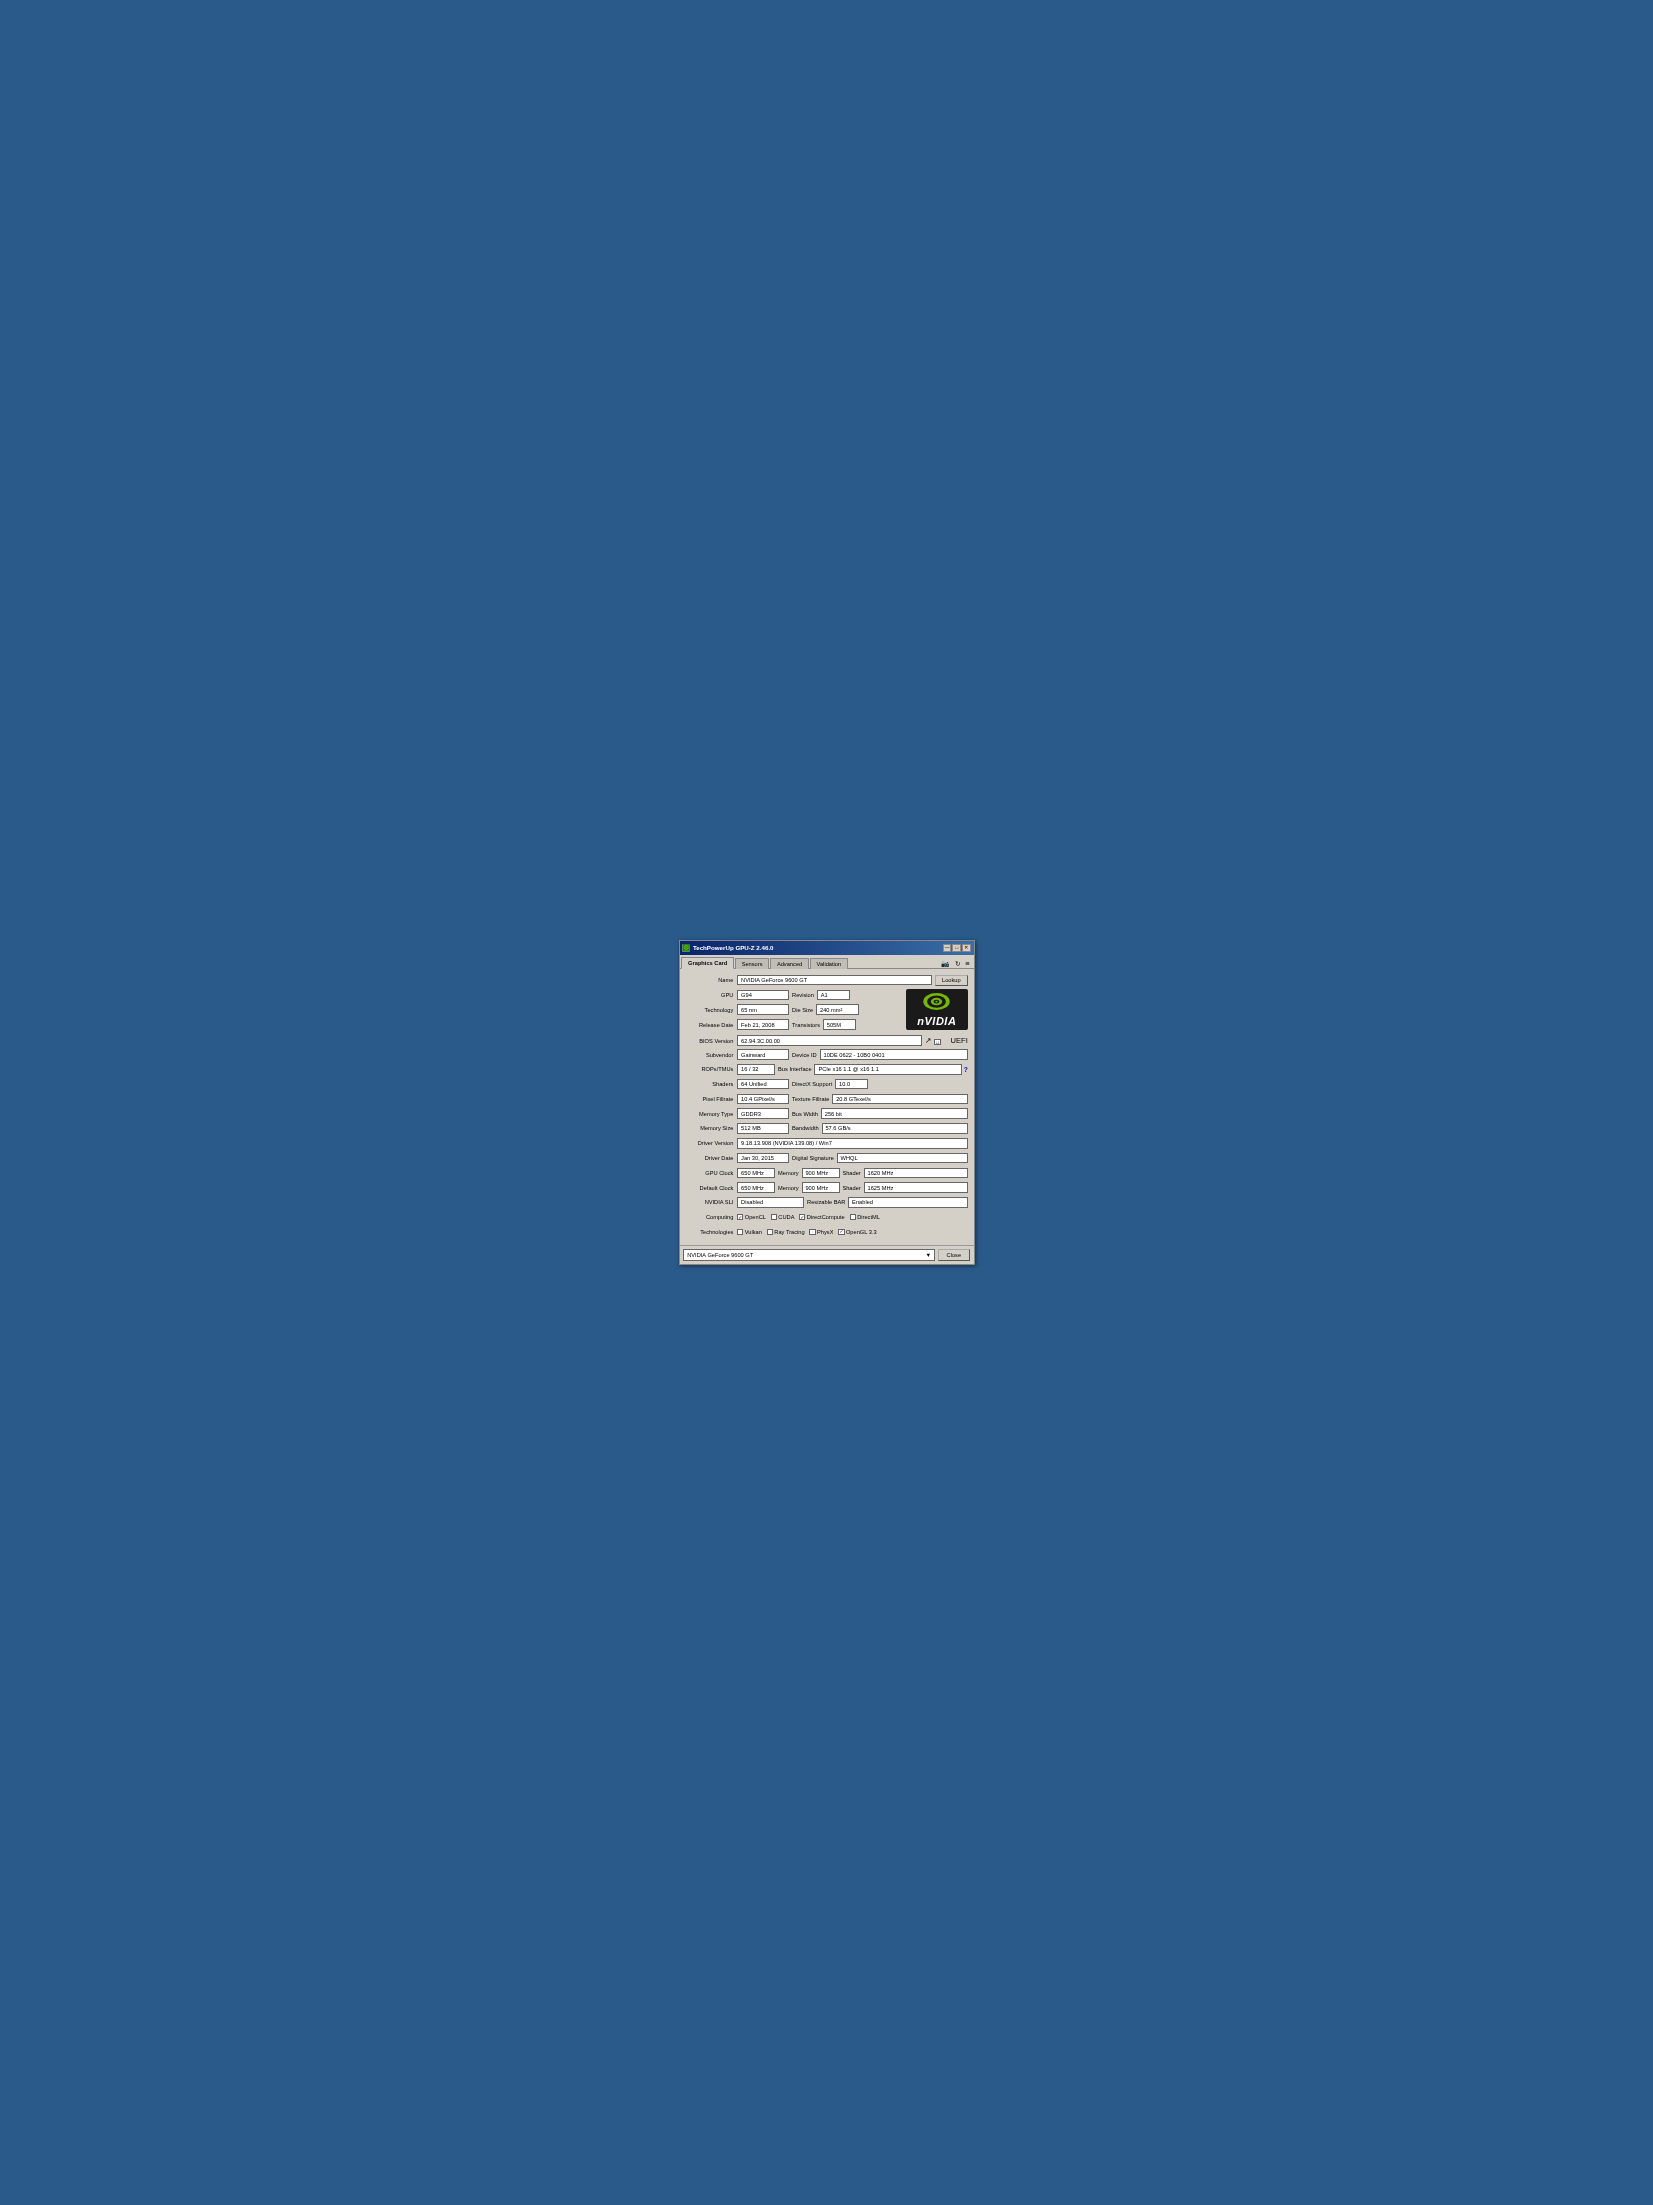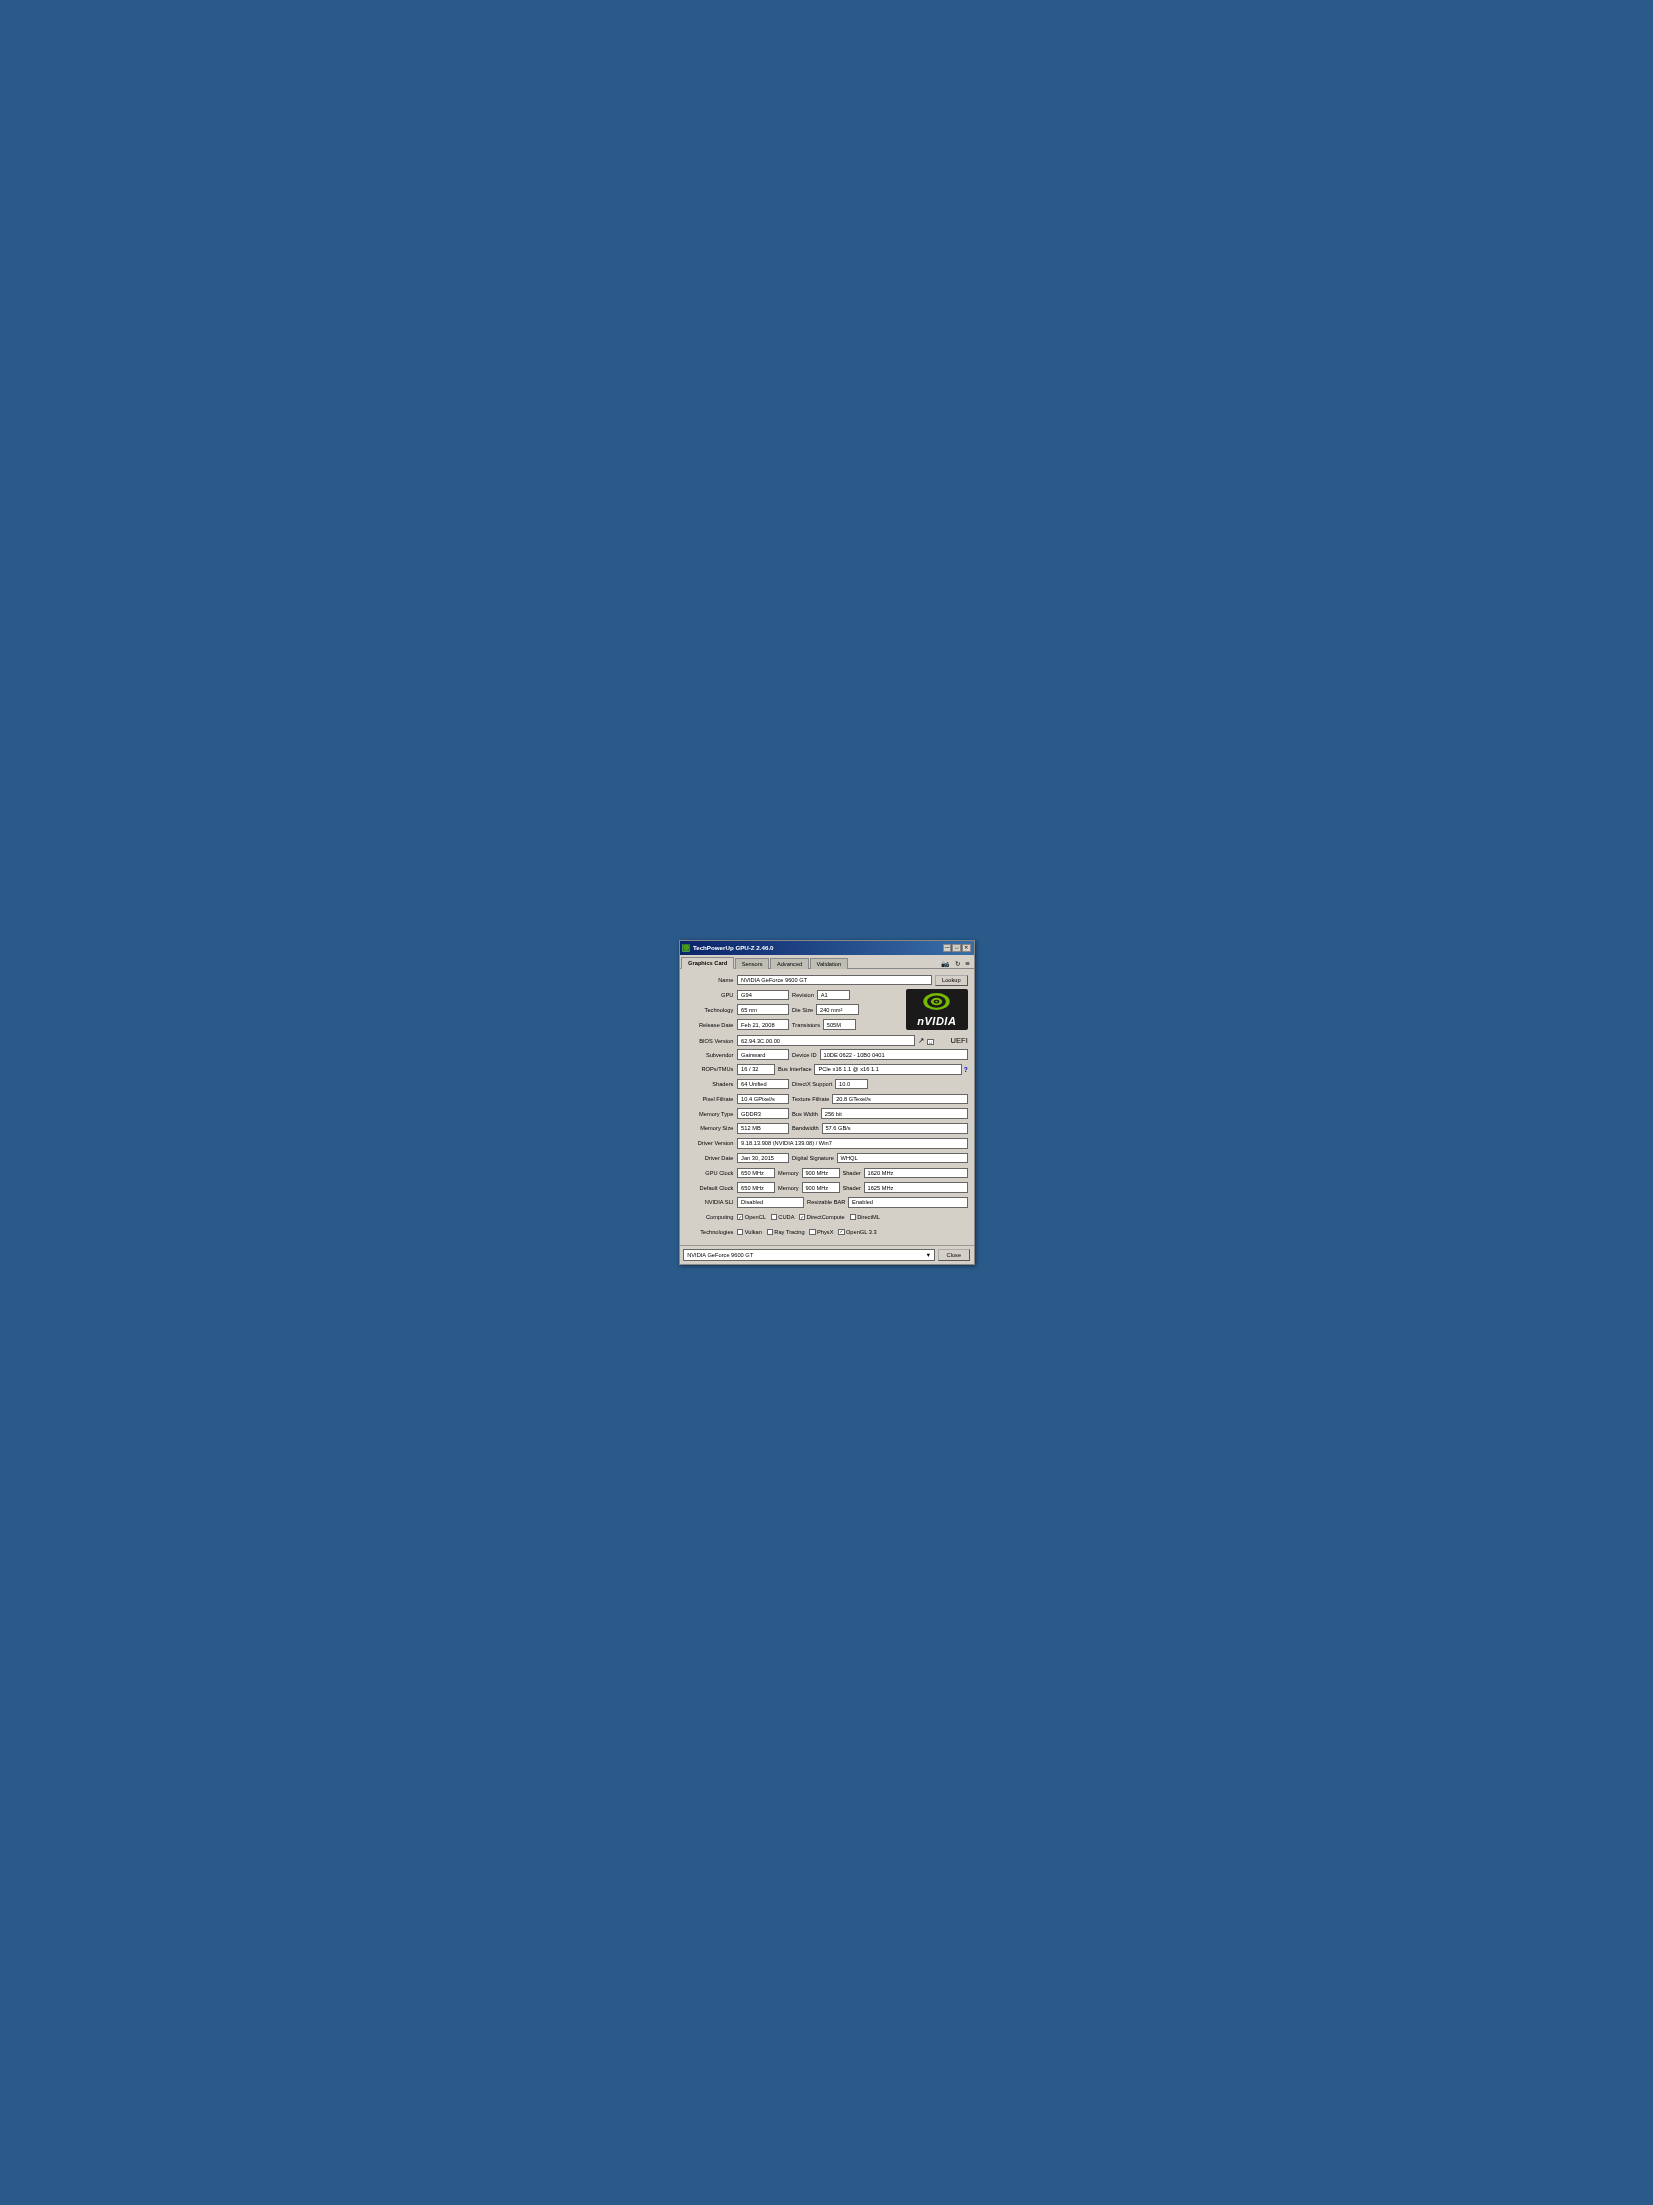--- a/index.html
+++ b/index.html
@@ -300,21 +300,21 @@
         </svg>
         <div style="color:white;font-size:11px;font-weight:900;font-style:italic;letter-spacing:0.5px;margin-top:1px;">nVIDIA</div>
       </div>
     </div>
 
     <div class="bios-row">
       <div class="label">BIOS Version</div>
       <div class="bios-field">62.94.3C.00.00</div>
       <div class="bios-icons">
         <span style="font-size:7.6px;cursor:pointer;">↗</span>
-        <span style="display:flex;align-items:flex-end;gap:17px;">
+        <span style="display:flex;align-items:flex-end;gap:10px;">
           <div class="checkbox-box">□</div>
           <span>UEFI</span>
         </span>
       </div>
     </div>
 
     <div class="row">
       <div class="label">Subvendor</div>
       <div class="field" style="width:52px;">Gainward</div>
       <div class="inline-label">Device ID</div>

